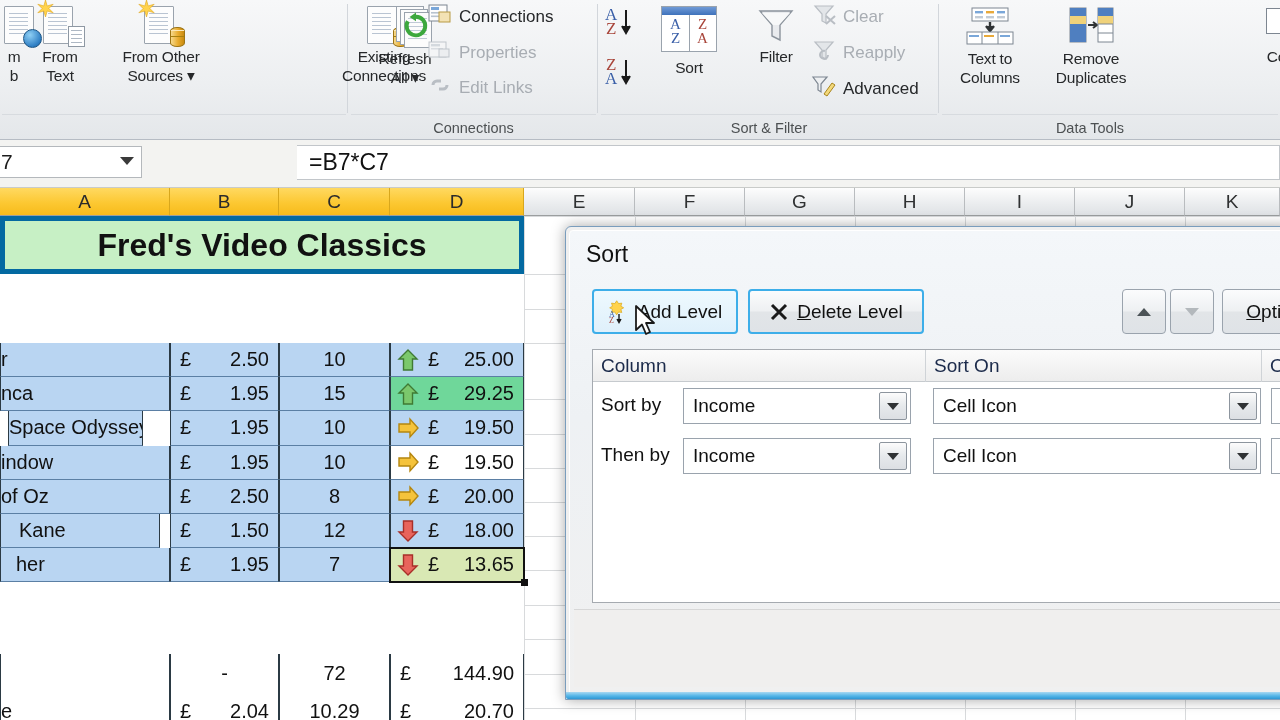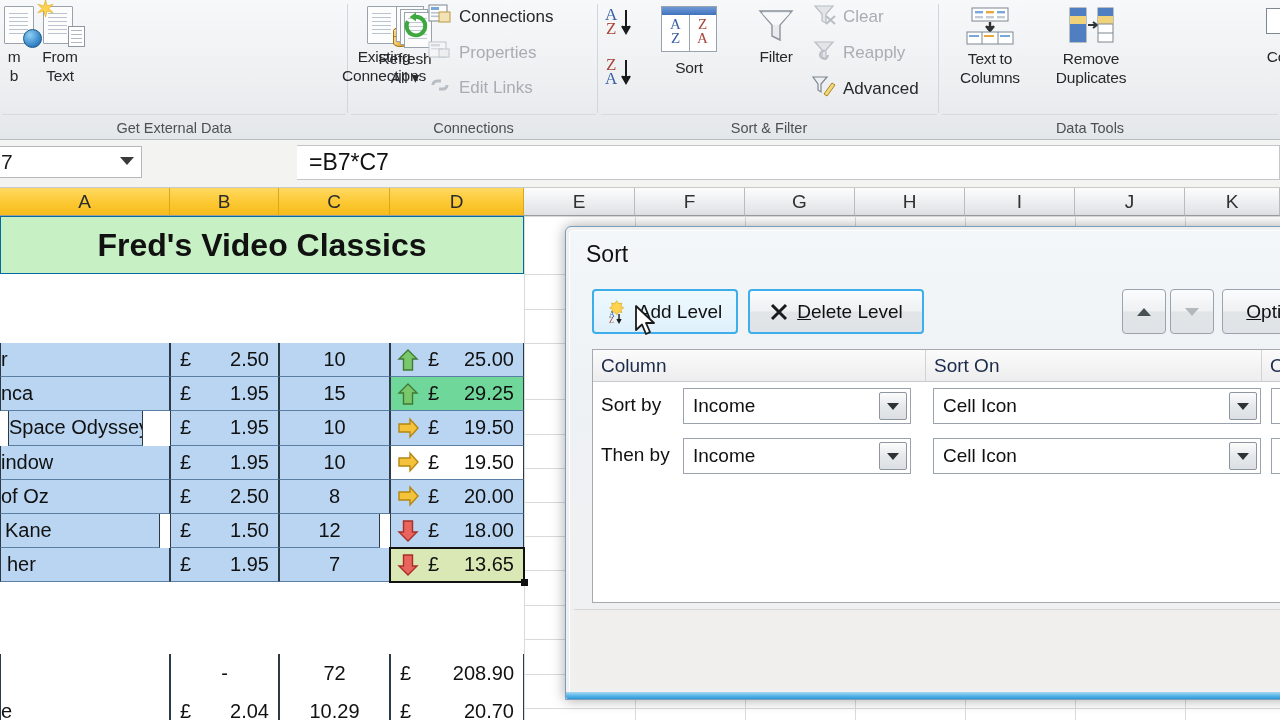--- a/index.html
+++ b/index.html
@@ -145,21 +145,21 @@
 
   .cell {
     position:absolute; font-size:20px; color:#111; overflow:hidden;
     display:flex; align-items:center; white-space:nowrap;
   }
   .cell.ctr { justify-content:center; }
 
   
   #banner {
     position:absolute; left:0; top:0; width:524px; height:58px;
-    background:#c7f0c5; border:1px solid #0369a1;
+    background:#c7f0c5; border:5px solid #0369a1;
     display:flex; align-items:center; justify-content:center;
     font-size:32px; font-weight:bold; color:#111;
   }
   .hdrcell {
     background:#dce9f0; border:1px solid #2b3a44;
     font-weight:bold; font-size:22px; color:#111;
     display:flex; align-items:center; justify-content:center; text-align:center;
     line-height:1.12;
   }
   .datacell {
@@ -276,22 +276,32 @@
           <div class="doc"></div>
           <svg class="sparkle" viewBox="0 0 20 20">
             <path d="M10 0 L12 7 L19 5 L14 10 L19 15 L12 13 L10 20 L8 13 L1 15 L6 10 L1 5 L8 7 Z" fill="#ffd34d" stroke="#e0a51a" stroke-width="0.7"></path>
           </svg>
           <div class="notepad"></div>
         </div>
         <span class="blab">From</span>
         <span class="blab">Text</span>
       </div>
 
-
-      <div class="glabel" style="left:0;width:348px;">Get External Data</div>
+      <div class="bigbtn" style="left:96px; top:6px; width:130px;">
+        <div class="icn" style="display:inline-block;width:34px;height:38px;position:relative;">
+          <div class="doc"></div>
+          <svg class="sparkle" viewBox="0 0 20 20">
+            <path d="M10 0 L12 7 L19 5 L14 10 L19 15 L12 13 L10 20 L8 13 L1 15 L6 10 L1 5 L8 7 Z" fill="#ffd34d" stroke="#e0a51a" stroke-width="0.7"></path>
+          </svg>
+          <div class="barrel"></div>
+        </div>
+        <span class="blab">From Other</span>
+        <span class="blab">Sources ▾</span>
+      </div>
+
     </div>
 
     <div class="rgroup" style="left:349px; width:249px;">
       <div class="gsep"></div>
       <div class="gunder"></div>
 
       <div class="bigbtn" style="left:-60px; top:6px; width:190px;">
         <div class="icn" style="display:inline-block;width:34px;height:38px;position:relative;">
           <div class="doc"></div><div class="barrel"></div>
         </div>
@@ -644,42 +654,42 @@
         </div>
         <div class="cell datacell" style="left: 390px; top: 263.8px; width: 134px; height: 34.2px; background: rgb(185, 213, 242);">
           <svg viewBox="0 0 22 24" class="arrowIcon">
             <path d="M2 8 L13 8 L13 3 L21 12 L13 21 L13 16 L2 16 Z" fill="#f5c33b" stroke="#b4860f" stroke-width="1.4"></path>
           </svg>
           <span class="money">
             <span class="sym">£</span>
             <span class="amt">20.00</span>
           </span>
         </div>
-        <div class="cell datacell" style="left: 0px; top: 298px; width: 160px; height: 34.2px; background: rgb(185, 213, 242); padding-left: 4px;">
+        <div class="cell datacell" style="left: 0px; top: 298px; width: 160px; height: 34.2px; background: rgb(185, 213, 242); padding-left: 18px;">
           <span>Kane</span>
         </div>
         <div class="cell datacell" style="left: 170px; top: 298px; width: 109px; height: 34.2px; background: rgb(185, 213, 242);">
           <span class="money">
             <span class="sym">£</span>
             <span class="amt">1.50</span>
           </span>
         </div>
-        <div class="cell datacell ctr" style="left: 279px; top: 298px; width: 101px; height: 34.2px; background: rgb(185, 213, 242);">
+        <div class="cell datacell ctr" style="left: 279px; top: 298px; width: 111px; height: 34.2px; background: rgb(185, 213, 242);">
           <span>12</span>
         </div>
         <div class="cell datacell" style="left: 390px; top: 298px; width: 134px; height: 34.2px; background: rgb(185, 213, 242);">
           <svg viewBox="0 0 22 24" class="arrowIcon">
             <path d="M11 22 L20 13 L15.5 13 L15.5 2 L6.5 2 L6.5 13 L2 13 Z" fill="#e8645c" stroke="#a82f28" stroke-width="1.4"></path>
           </svg>
           <span class="money">
             <span class="sym">£</span>
             <span class="amt">18.00</span>
           </span>
         </div>
-        <div class="cell datacell" style="left: 0px; top: 332.2px; width: 170px; height: 34.2px; background: rgb(185, 213, 242); padding-left: 6px;">
+        <div class="cell datacell" style="left: 0px; top: 332.2px; width: 170px; height: 34.2px; background: rgb(185, 213, 242); padding-left: 15px;">
           <span>her</span>
         </div>
         <div class="cell datacell" style="left: 170px; top: 332.2px; width: 109px; height: 34.2px; background: rgb(185, 213, 242);">
           <span class="money">
             <span class="sym">£</span>
             <span class="amt">1.95</span>
           </span>
         </div>
         <div class="cell datacell ctr" style="left: 279px; top: 332.2px; width: 111px; height: 34.2px; background: rgb(185, 213, 242);">
           <span>7</span>
@@ -702,21 +712,21 @@
         </div>
         <div class="cell plaincell ctr" style="left: 170px; top: 438px; width: 109px; height: 38px;">
           <span>-</span>
         </div>
         <div class="cell plaincell ctr" style="left: 279px; top: 438px; width: 111px; height: 38px;">
           <span>72</span>
         </div>
         <div class="cell plaincell" style="left: 390px; top: 438px; width: 134px; height: 38px;">
           <span class="money">
             <span class="sym">£</span>
-            <span class="amt">208.90</span>
+            <span class="amt">144.90</span>
           </span>
         </div>
         <div class="cell plaincell" style="left: 0px; top: 476px; width: 170px; height: 38px;">
           <span>e</span>
         </div>
         <div class="cell plaincell " style="left: 170px; top: 476px; width: 109px; height: 38px;">
           <span class="money">
             <span class="sym">£</span>
             <span class="amt">2.04</span>
           </span>

